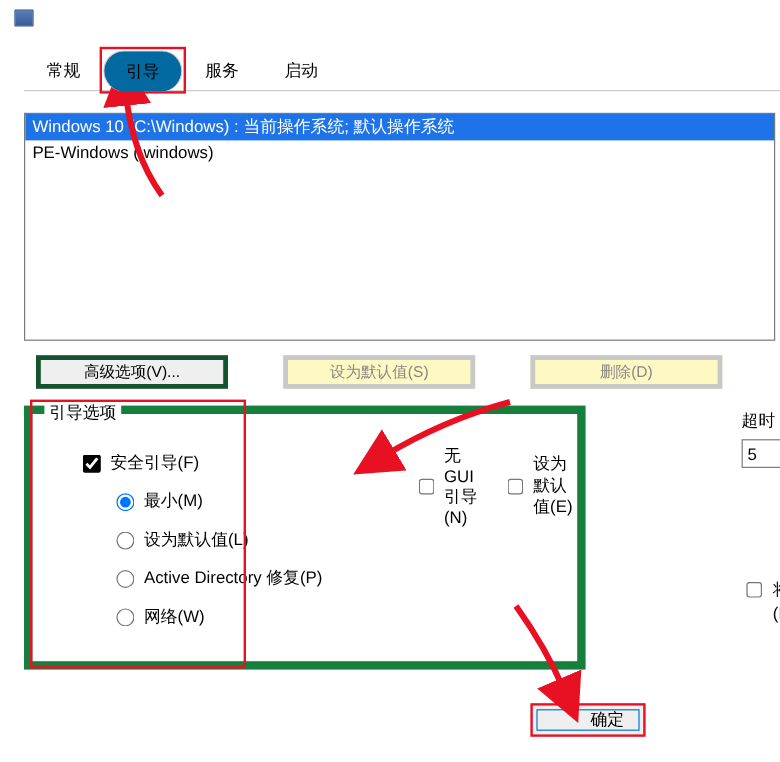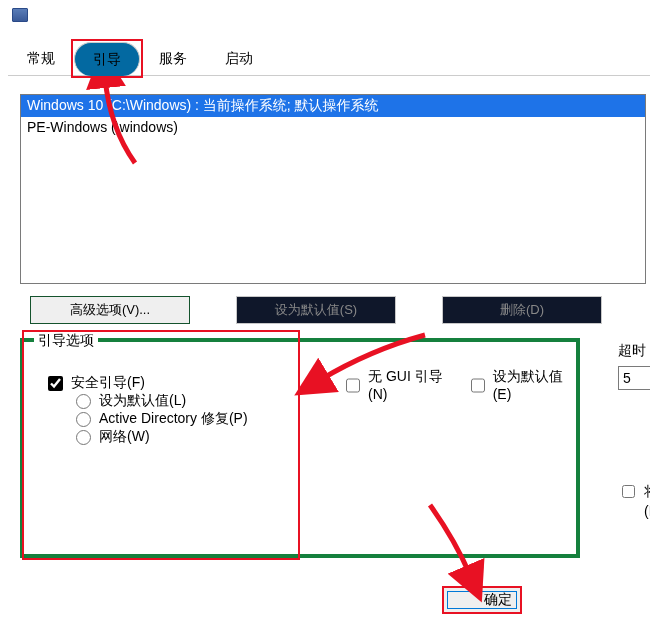--- a/index.html
+++ b/index.html
@@ -17,21 +17,21 @@
   .window-icon {
     position: absolute;
     left: 12px; top: 8px;
     width: 16px; height: 14px;
     background: linear-gradient(#5a7db8, #3a5a98);
     border: 1px solid #2a4a88;
     border-radius: 1px;
   }
   .tabstrip {
     position: absolute;
-    left: 8px; top: 42px; right: 0;
+    left: 20px; top: 42px; right: 0;
     height: 34px;
     border-bottom: 1px solid #ccc;
     display: flex;
     align-items: flex-end;
   }
   .tab {
     padding: 8px 18px 7px;
     font-size: 14px;
     color: #000;
     border: 1px solid transparent;
@@ -76,59 +76,59 @@
   }
   .btnrow {
     position: absolute;
     left: 20px; top: 214px;
     width: 620px;
     display: flex;
     gap: 46px;
   }
   .btn {
     height: 28px;
-    border: 1px solid #14532d;
+    border: 4px solid #14532d;
     background: #efefef;
     font-size: 13px;
     display: inline-flex;
     align-items: center;
     justify-content: center;
     cursor: default;
     padding: 0;
   }
   .btn:disabled, .btn.disabled {
     color: #888;
-    background: #0f172a;
+    background: #fef9c3;
     border-color: #c8c8c8;
   }
   .btnrow .btn { width: 160px; }
   .group-box {
     position: absolute;
     left: 10px; top: 256px;
-    width: 560px; height: 220px;
-    border: 4px solid #15803d;
+    width: 468px; height: 220px;
+    border: 7px solid #15803d;
   }
   .group-title {
     position: absolute;
     left: 10px; top: -10px;
     background: #fff;
     padding: 0 4px;
     font-size: 14px;
   }
   .group-box.highlight::after {
     content: "";
     position: absolute;
     left: -2px; right: 276px; top: -12px; bottom: -6px;
     border: 2px solid #e81123;
     pointer-events: none;
   }
   .col-left {
     position: absolute;
-    left: 24px; top: 32px;
-    display: flex; flex-direction: column; 
+    left: 42px; top: 32px;
+    display: flex; flex-direction: column; gap: 14px;
   }
   .col-right {
     position: absolute;
     left: 322px; top: 26px;
     display: flex; flex-direction: row; gap: 14px;
   }
   .chk, .rad {
     display: flex; align-items: center; gap: 8px;
     font-size: 14px;
   }
@@ -158,21 +158,21 @@
     left: 608px; top: 400px;
     display: flex; align-items: flex-start; gap: 6px;
     font-size: 14px; line-height: 1.4;
   }
   .perm-chk input { width: 15px; height: 15px; margin-top: 2px; }
   .dlg-buttons {
     position: absolute;
     left: 432px; top: 504px;
     display: flex; gap: 28px;
   }
-  .dlg-buttons .btn { width: 80px; height: 28px; font-size: 14px; padding-left: 32px; }
+  .dlg-buttons .btn { width: 96px; height: 28px; font-size: 14px; padding-left: 32px; }
   .btn.ok-highlight {
     border: 2px solid #e81123;
     position: relative;
   }
   .btn.ok-highlight::before {
     content:"";
     position: absolute;
     left: 3px; right: 3px; top: 3px; bottom: 3px;
     border: 1px solid #0078d7;
     pointer-events: none;
@@ -209,20 +209,24 @@
     <button class="btn disabled" disabled="">删除(D)</button>
   </div>
 
   <div class="group-box highlight">
     <div class="group-title">引导选项</div>
 
     <div class="col-left">
       <label class="chk">
         <input type="checkbox" checked="" style="">
         <span>安全引导(F)</span>
+      </label>
+      <label class="rad">
+        <input type="radio" name="sb" checked="" style="">
+        <span>最小(M)</span>
       </label>
       <label class="rad">
         <input type="radio" name="sb" style="">
         <span>设为默认值(L)</span>
       </label>
       <label class="rad">
         <input type="radio" name="sb" style="">
         <span>Active Directory 修复(P)</span>
       </label>
       <label class="rad">

